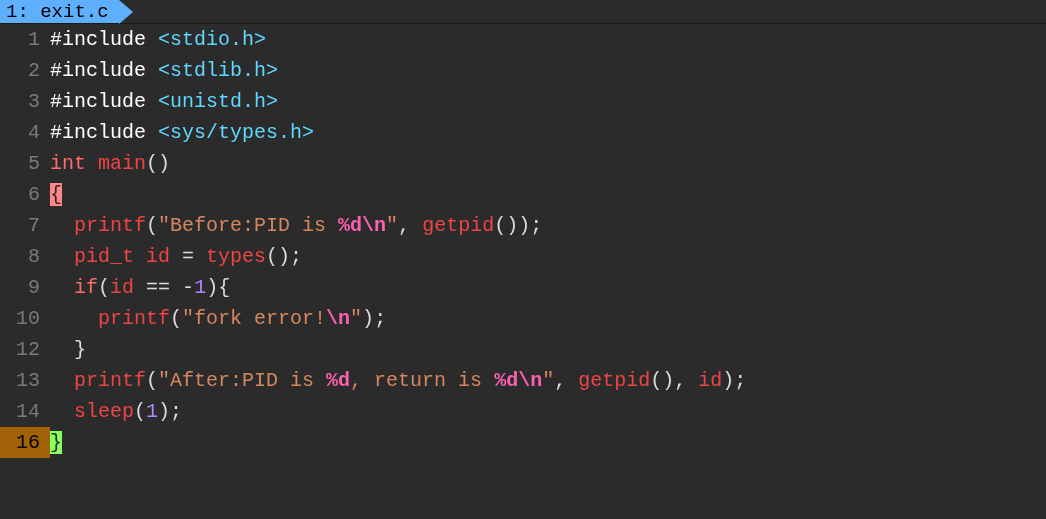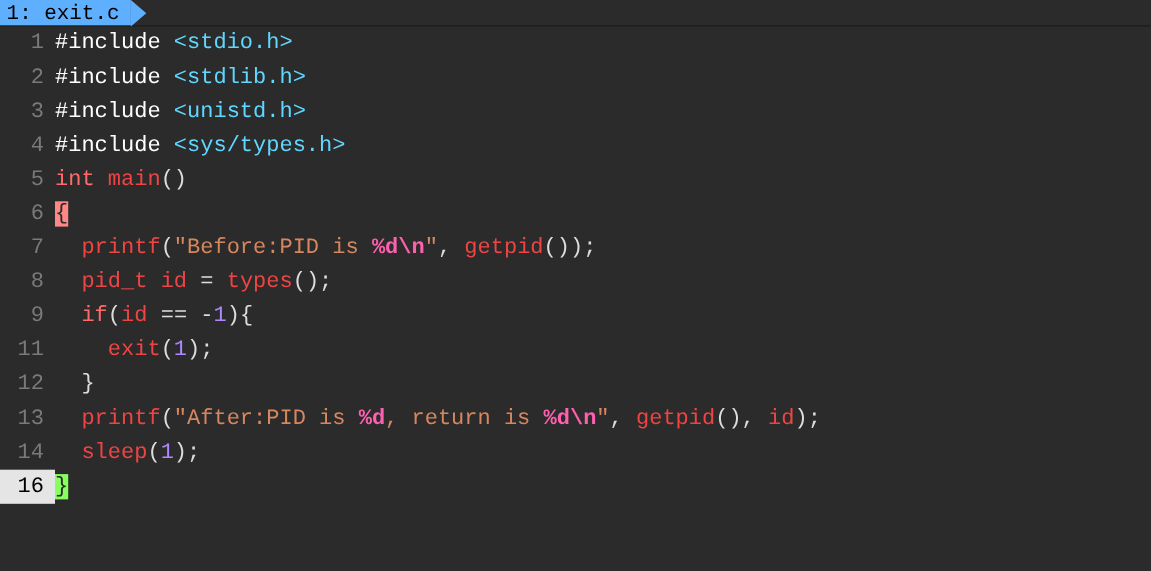--- a/index.html
+++ b/index.html
@@ -58,21 +58,21 @@
   }
   .gutter {
     width: 50px;
     text-align: right;
     color: #7a7a7a;
     padding-right: 10px;
     flex-shrink: 0;
     user-select: none;
   }
   .gutter.current {
-    background: #e5e5e5;
+    background: #a16207;
     color: #000;
   }
   .code {
     flex: 1;
   }
   
   .kw-pre   { color: #ffffff; }  
   .header   { color: #5fd7ff; font-family: Liberation Mono, monospace; }  
   .kw-type  { color: #ff6b6b; }  
   .ident    { color: #ef4444; }  
@@ -100,19 +100,19 @@
   <div class="code-area" id="code-area">
       <div class="line"><div class="gutter">1</div><div class="code"><span class="kw-pre">#include </span><span class="header">&lt;stdio.h&gt;</span></div></div>
       <div class="line"><div class="gutter">2</div><div class="code"><span class="kw-pre">#include </span><span class="header">&lt;stdlib.h&gt;</span></div></div>
       <div class="line"><div class="gutter">3</div><div class="code"><span class="kw-pre">#include </span><span class="header">&lt;unistd.h&gt;</span></div></div>
       <div class="line"><div class="gutter">4</div><div class="code"><span class="kw-pre">#include </span><span class="header">&lt;sys/types.h&gt;</span></div></div>
       <div class="line"><div class="gutter">5</div><div class="code"><span class="kw-type">int </span><span class="ident">main</span><span class="paren">()</span></div></div>
       <div class="line"><div class="gutter">6</div><div class="code"><span class="brace-hl">{</span></div></div>
       <div class="line"><div class="gutter">7</div><div class="code"><span class="plain">  </span><span class="ident">printf</span><span class="paren">(</span><span class="str">"Before:PID is </span><span class="esc">%d\n</span><span class="str">"</span><span class="punc">, </span><span class="ident">getpid</span><span class="paren">())</span><span class="punc">;</span></div></div>
       <div class="line"><div class="gutter">8</div><div class="code"><span class="plain">  </span><span class="ident">pid_t id</span><span class="plain"> </span><span class="op">=</span><span class="plain"> </span><span class="ident">types</span><span class="paren">()</span><span class="punc">;</span></div></div>
       <div class="line"><div class="gutter">9</div><div class="code"><span class="plain">  </span><span class="kw-type">if</span><span class="paren">(</span><span class="ident">id</span><span class="plain"> </span><span class="op">==</span><span class="plain"> </span><span class="op">-</span><span class="num">1</span><span class="paren">)</span><span class="plain">{</span></div></div>
-      <div class="line"><div class="gutter">11</div><div class="code"><span class="plain">    </span><span class="ident">exit</span><span class="paren">(</span><span class="num">1</span><span class="paren">)</span><span class="punc">;</span></div></div>
+      <div class="line"><div class="gutter">10</div><div class="code"><span class="plain">    </span><span class="ident">printf</span><span class="paren">(</span><span class="str">"fork error!</span><span class="esc">\n</span><span class="str">"</span><span class="paren">)</span><span class="punc">;</span></div></div>
       <div class="line"><div class="gutter">12</div><div class="code"><span class="plain">  }</span></div></div>
       <div class="line"><div class="gutter">13</div><div class="code"><span class="plain">  </span><span class="ident">printf</span><span class="paren">(</span><span class="str">"After:PID is </span><span class="esc">%d</span><span class="str">, return is </span><span class="esc">%d\n</span><span class="str">"</span><span class="punc">, </span><span class="ident">getpid</span><span class="paren">()</span><span class="punc">, </span><span class="ident">id</span><span class="paren">)</span><span class="punc">;</span></div></div>
       <div class="line"><div class="gutter">14</div><div class="code"><span class="plain">  </span><span class="ident">sleep</span><span class="paren">(</span><span class="num">1</span><span class="paren">)</span><span class="punc">;</span></div></div>
       <div class="line"><div class="gutter current">16</div><div class="code"><span class="brace-cur">}</span></div></div>
     </div>
 </div>
 
 </body></html>

